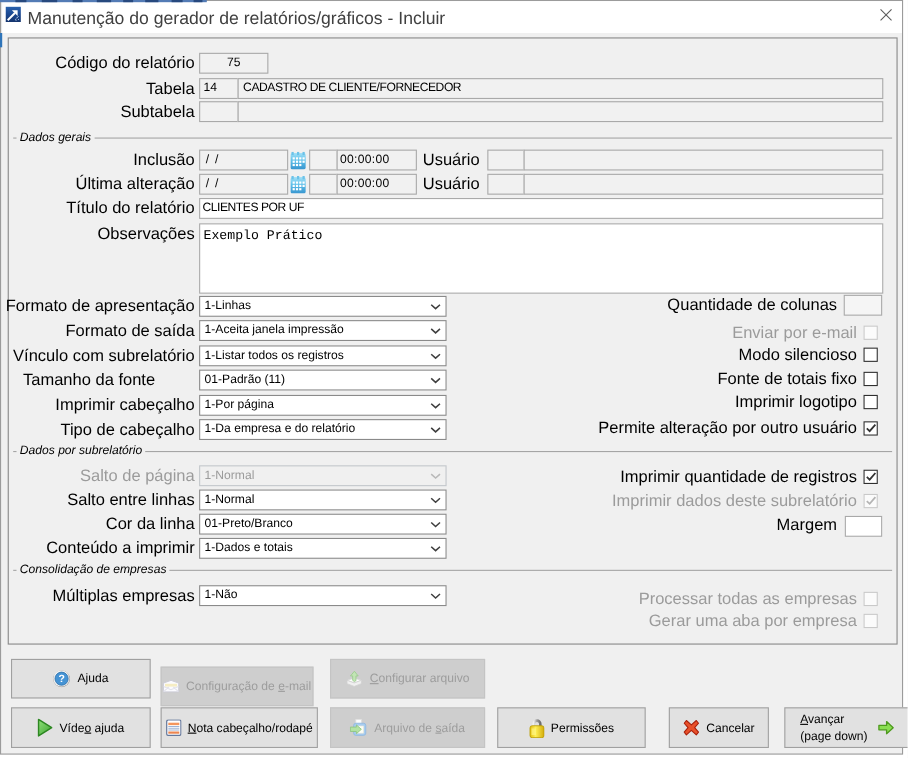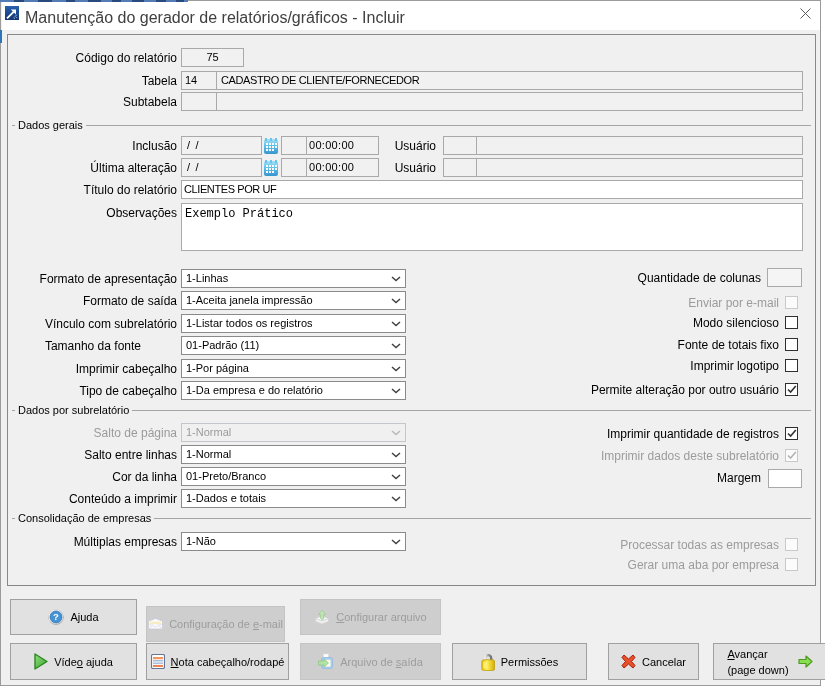--- a/index.html
+++ b/index.html
@@ -4,22 +4,22 @@
 <style>
 * { margin:0; padding:0; box-sizing:border-box; }
 html,body { width:825px; height:689px; background:#ffffff; overflow:hidden; }
 body { position:relative; font-family:"Liberation Sans",sans-serif; font-size:11px; color:#000; }
 .abs { position:absolute; }
 #win { left:0; top:0; width:821px; height:686px; border:1px solid #9b9b9b; background:#f0f0f0; }
 #titlebar { left:2px; top:1px; width:818px; height:29px; background:#ffffff; }
 #title { left:25px; top:9px; font-size:16px; color:#404040; white-space:nowrap; }
 #frame { left:7px; top:34px; width:809px; height:552px; border:1px solid #888888; }
 .fline { height:1px; background:#a5a5a5; }
-.flbl { background:#f0f0f0; padding:0 3px; font-size:11px; color:#000; white-space:nowrap; }
-.lbl { text-align:left; white-space:nowrap; font-size:12px; color:#000; line-height:14px; }
+.flbl { background:#f0f0f0; padding:0 3px; font-size:11px; color:#000; white-space:nowrap;font-style:italic; }
+.lbl { text-align:left; white-space:nowrap; font-size:15px; color:#000; line-height:14px; }
 .dis { color:#9b9b9b; }
 .ro { background:#f1f1f1; border:1px solid #a9a9a9; font-size:11px; line-height:17px; padding:0 4px; white-space:nowrap; overflow:hidden; }
 .wh { background:#ffffff; border:1px solid #a9a9a9; font-size:11px; line-height:17px; padding:0 2px; white-space:nowrap; overflow:hidden; }
 .combo { background:#ffffff; border:1px solid #8a8a8a; font-size:11px; line-height:17px; padding:0 4px; white-space:nowrap; overflow:hidden; }
 .combo.cdis { background:#f0f0f0; border-color:#c3c7cb; color:#9b9b9b; }
 .cb { width:13px; height:13px; background:#ffffff; border:1.5px solid #2f2f2f; }
 .cb.cbd { border-color:#c9c9c9; background:#fbfbfb; }
 .btn { display:flex; align-items:center; justify-content:center; gap:6px; background:#e1e1e1; border:1px solid #a0a0a0; font-size:11px; color:#000; white-space:nowrap; }
 .btn.bdis { background:#cecece; border-color:#c4c4c4; color:#9d9d9d; }
 .caps { letter-spacing:-0.4px; }
@@ -84,21 +84,21 @@
 <div class="abs ro" style="left:181px;top:158px;width:81px;height:19px;padding:0 5px;letter-spacing:1.2px">/ /</div>
 <div class="abs ro" style="left:281px;top:158px;width:26px;height:19px"></div>
 <div class="abs ro" style="left:306px;top:158px;width:73px;height:19px;padding:0 2px;letter-spacing:0.3px">00:00:00</div>
 <div class="abs lbl" style="right:389px;top:161px">Usuário</div>
 <div class="abs ro" style="left:443px;top:158px;width:34px;height:19px"></div>
 <div class="abs ro" style="left:476px;top:158px;width:327px;height:19px"></div>
 
 <div class="abs lbl" style="right:648px;top:183px">Título do relatório</div>
 <div class="abs wh" style="left:181px;top:180px;width:622px;height:19px"><span class="caps">CLIENTES POR UF</span></div>
 <div class="abs lbl" style="right:648px;top:206px">Observações</div>
-<div class="abs wh" style="left:181px;top:203px;width:622px;height:48px;font-family:'Liberation Mono',monospace;font-size:12px;line-height:16px;padding:2px 3px">Exemplo Prático</div>
+<div class="abs wh" style="left:181px;top:203px;width:622px;height:64px;font-family:'Liberation Mono',monospace;font-size:12px;line-height:16px;padding:2px 3px">Exemplo Prático</div>
 
 <div class="abs lbl" style="right:648px;top:272px">Formato de apresentação</div>
 <div class="abs lbl" style="right:648px;top:294px">Formato de saída</div>
 <div class="abs lbl" style="right:648px;top:317px">Vínculo com subrelatório</div>
 <div class="abs lbl" style="right:684px;top:339px">Tamanho da fonte</div>
 <div class="abs lbl" style="right:648px;top:362px">Imprimir cabeçalho</div>
 <div class="abs lbl" style="right:648px;top:384px">Tipo de cabeçalho</div>
 
 <div class="abs combo" style="left:181px;top:269px;width:225px;height:19px">1-Linhas</div>
 <div class="abs combo" style="left:181px;top:291px;width:225px;height:19px">1-Aceita janela impressão</div>

